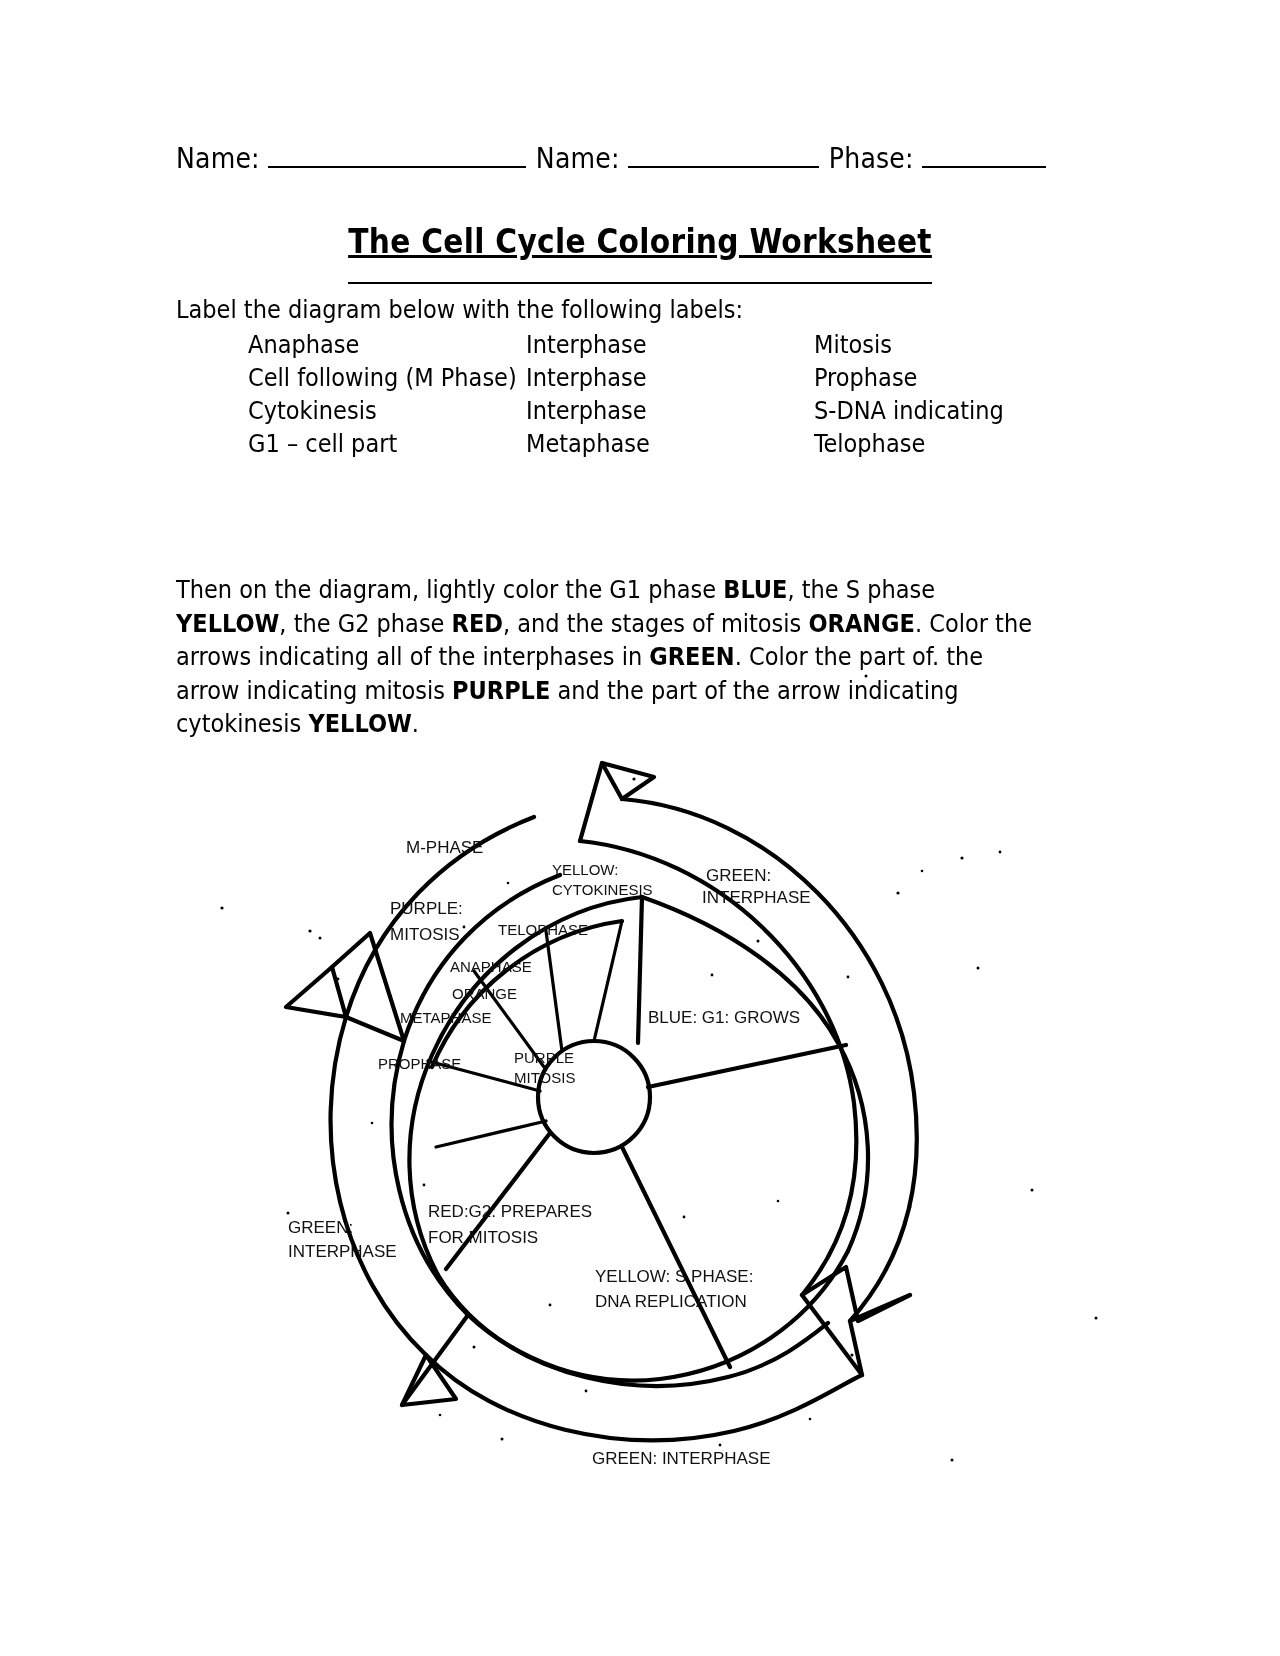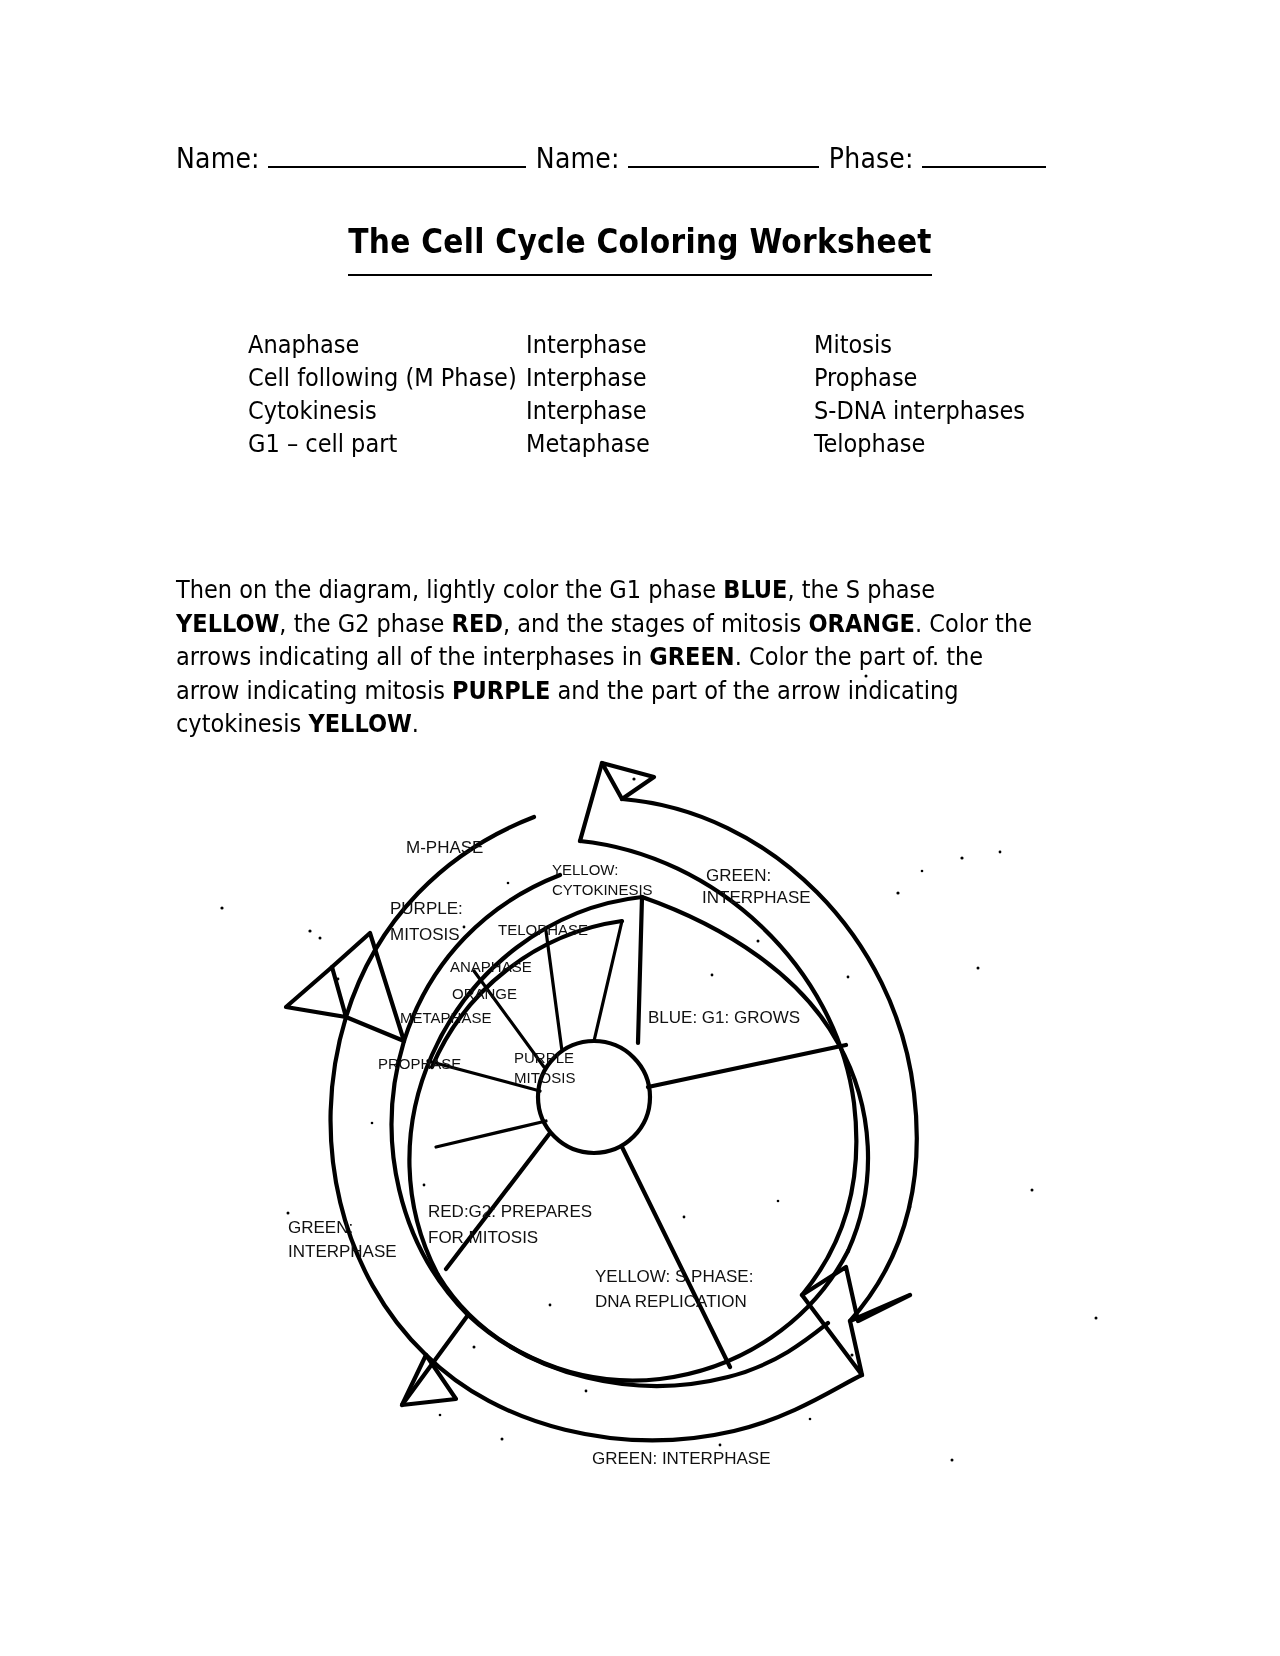--- a/index.html
+++ b/index.html
@@ -56,21 +56,22 @@
     left: 0;
     top: 222px;
     width: 1280px;
     text-align: center;
     font-size: 33px;
     font-weight: bold;
     letter-spacing: 0.3px;
   }
   #page-title .t-inner {
     border-bottom: 2.5px solid #000;
-    padding-bottom: 13px;
+    padding-bottom: 21px;
+    text-decoration: underline;
   }
 
   
   #instruction-line {
     position: absolute;
     left: 176px;
     top: 295px;
     font-size: 25px;
   }
 
@@ -140,36 +141,37 @@
     <span class="field-label">Name:</span>
     <span class="rule rule-date"></span>
     <span class="field-label">Phase:</span>
     <span class="rule rule-period"></span>
   </div>
 
   <div id="page-title" class="hand">
     <span class="t-inner">The Cell Cycle Coloring Worksheet</span>
   </div>
 
+  <div id="instruction-line" class="hand">Label the diagram below with the following labels:</div>
 
   <div id="label-table" class="hand">
     <div class="lrow">
       <span class="c0">Anaphase</span>
       <span class="c1">Interphase</span>
       <span class="c2">Mitosis</span>
     </div>
     <div class="lrow">
       <span class="c0">Cell following (M Phase)</span>
       <span class="c1">Interphase</span>
       <span class="c2">Prophase</span>
     </div>
     <div class="lrow">
       <span class="c0">Cytokinesis</span>
       <span class="c1">Interphase</span>
-      <span class="c2">S-DNA interphases</span>
+      <span class="c2">S-DNA indicating</span>
     </div>
     <div class="lrow">
       <span class="c0">G1 – cell part</span>
       <span class="c1">Metaphase</span>
       <span class="c2">Telophase</span>
     </div>
   </div>
 
   <p id="color-paragraph" class="hand">
     <span>Then on the diagram, lightly color the G1 phase </span><b>BLUE</b><span>, the S phase </span><b>YELLOW</b><span>, the G2 phase </span><b>RED</b><span>, and the stages of mitosis </span><b>ORANGE</b><span>.  Color the arrows indicating all of the interphases in </span><b>GREEN</b><span>.  Color the part of. the arrow indicating mitosis </span><b>PURPLE</b><span> and the part of the arrow indicating cytokinesis </span><b>YELLOW</b><span>.</span>

